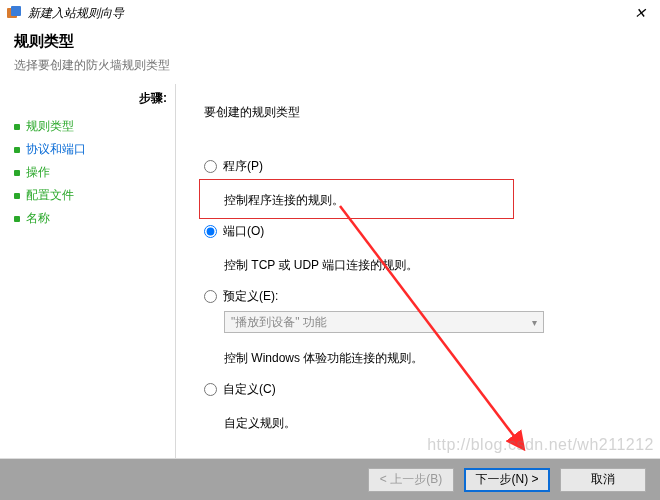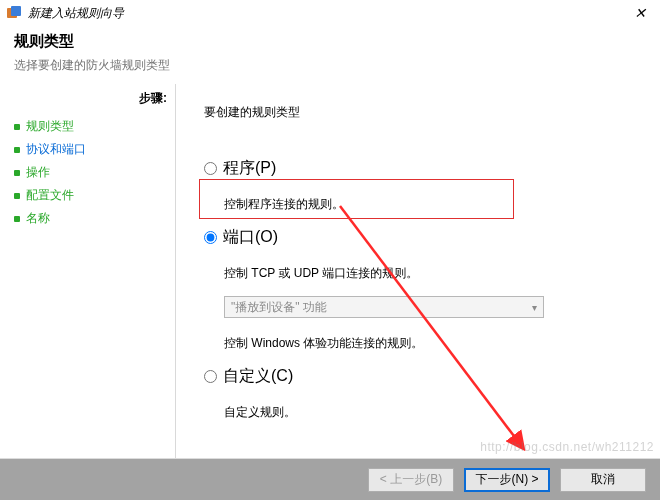--- a/index.html
+++ b/index.html
@@ -49,21 +49,21 @@
   .step-item.current .label { color: #0a6cd6; }
   .content {
     flex: 1; border-left: 1px solid #d9d9d9;
     padding: 20px 24px 0 28px; position: relative;
   }
   .content .prompt { margin-bottom: 37px; }
   .opts { padding-left: 0; }
   .opt { margin-bottom: 14px; }
   .opt .row1 { display: flex; align-items: center; gap: 6px; }
   .opt input[type=radio] { margin: 0; }
-  .opt .olabel { font-size: 16px; }
+  .opt .olabel { font-size: 12px; }
   .opt .desc { margin-left: 20px; margin-top: 17px; font-size: 12px; }
   .opt .combo {
     margin-left: 20px; margin-top: 6px; width: 320px; height: 22px;
     border: 1px solid #b7b7b7; background: #f4f4f4;
     display: flex; align-items: center; padding: 0 6px;
     justify-content: space-between; color: #8a8a8a;
   }
   .opt .combo .chev { font-size: 10px; color: #8a8a8a; }
   .highlight-box {
     position: absolute; border: 1px solid #e03030;
@@ -84,21 +84,21 @@
     padding: 0 8px; cursor: default;
   }
   .btn.disabled { color: #9a9a9a; }
   .btn.primary { border: 2px solid #0a6cd6; background: #e6e6e6; }
   .arrow-overlay {
     position: absolute; left: 0; top: 0; width: 660px; height: 500px;
     pointer-events: none;
   }
   .watermark {
     position: absolute; right: 6px; bottom: 46px;
-    font-size: 12px; color: rgba(130,130,130,0.35);
+    font-size: 16px; color: rgba(130,130,130,0.35);
     letter-spacing: 0.5px; pointer-events: none;
   }
 </style>
 </head>
 <body>
 
 <div class="titlebar">
   <span class="tb-icon">
     <svg width="16" height="16" viewBox="0 0 16 16">
       <rect x="1" y="3" width="10" height="10" fill="#d97b2f" rx="1"></rect>
@@ -154,20 +154,24 @@
 
       <div class="opt">
         <div class="row1">
           <input type="radio" name="ruletype" checked="" style="">
           <span class="olabel">端口(O)</span>
         </div>
         <div class="desc">控制 TCP 或 UDP 端口连接的规则。</div>
       </div>
 
       <div class="opt">
+        <div class="row1">
+          <input type="radio" name="ruletype" style="">
+          <span class="olabel">预定义(E):</span>
+        </div>
         <div class="combo">
           <span>"播放到设备" 功能</span>
           <span class="chev">▾</span>
         </div>
         <div class="desc">控制 Windows 体验功能连接的规则。</div>
       </div>
 
       <div class="opt">
         <div class="row1">
           <input type="radio" name="ruletype" style="">

